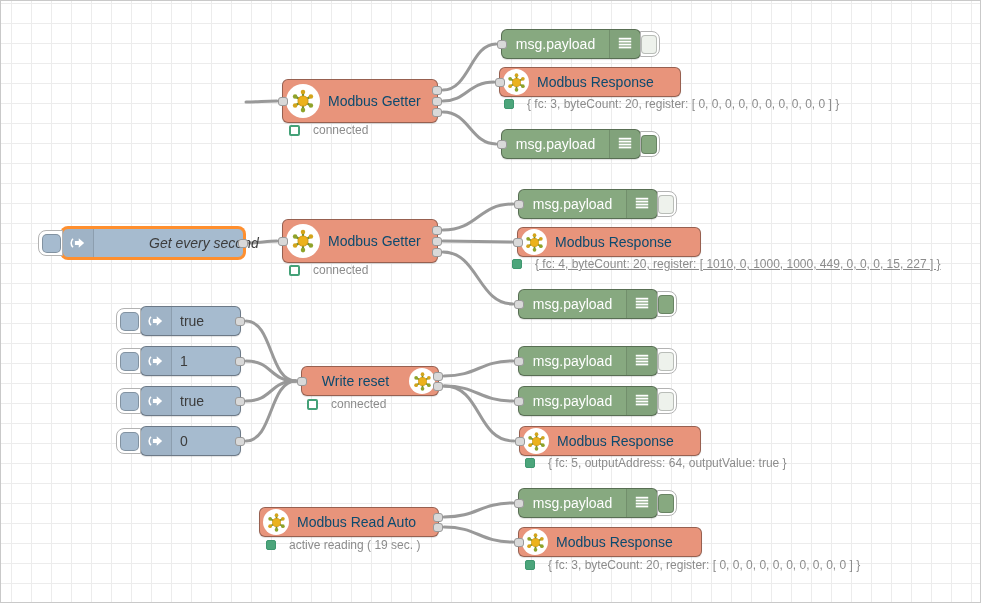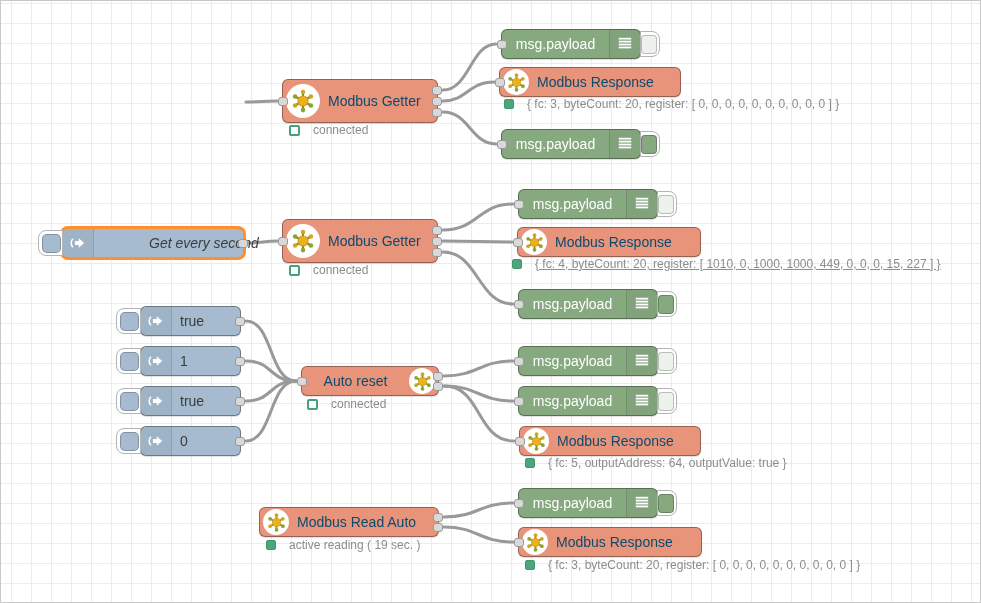--- a/index.html
+++ b/index.html
@@ -339,21 +339,21 @@
       <svg viewBox="0 0 26 26" width="20" height="20">
           <path d="M6.5 7.5a7.5 7.5 0 0 0 0 11" fill="none" stroke="#fff" stroke-width="2"></path>
           <path d="M9 10.5h5V6.8L21 13l-7 6.2v-3.7H9z" fill="#fff"></path>
         </svg>
     </span>
     <span class="label">0</span>
     <span class="port out" style="top:10px;"></span>
   </div>
 
   <div class="node modbus" style="left:300px;top:365px;width:138px;height:30px;">
-    <span class="label center">Auto reset</span>
+    <span class="label center">Write reset</span>
     <span class="badge small r">
       <svg viewBox="0 0 24 24" width="21" height="21">
           <g stroke="#6e8f31" stroke-width="2">
             <path d="M12 12V3.6M12 12l7.3 4.2M12 12l-7.3 4.2M12 12V20.4M12 12l7.3-4.2M12 12l-7.3-4.2"></path>
           </g>
           <circle cx="12" cy="3.6" r="2.1" fill="#d3a51c"></circle>
           <circle cx="19.3" cy="7.8" r="2.1" fill="#d3a51c"></circle>
           <circle cx="19.3" cy="16.2" r="2.1" fill="#8fa32a"></circle>
           <circle cx="12" cy="20.4" r="2.1" fill="#8fa32a"></circle>
           <circle cx="4.7" cy="16.2" r="2.1" fill="#d3a51c"></circle>

